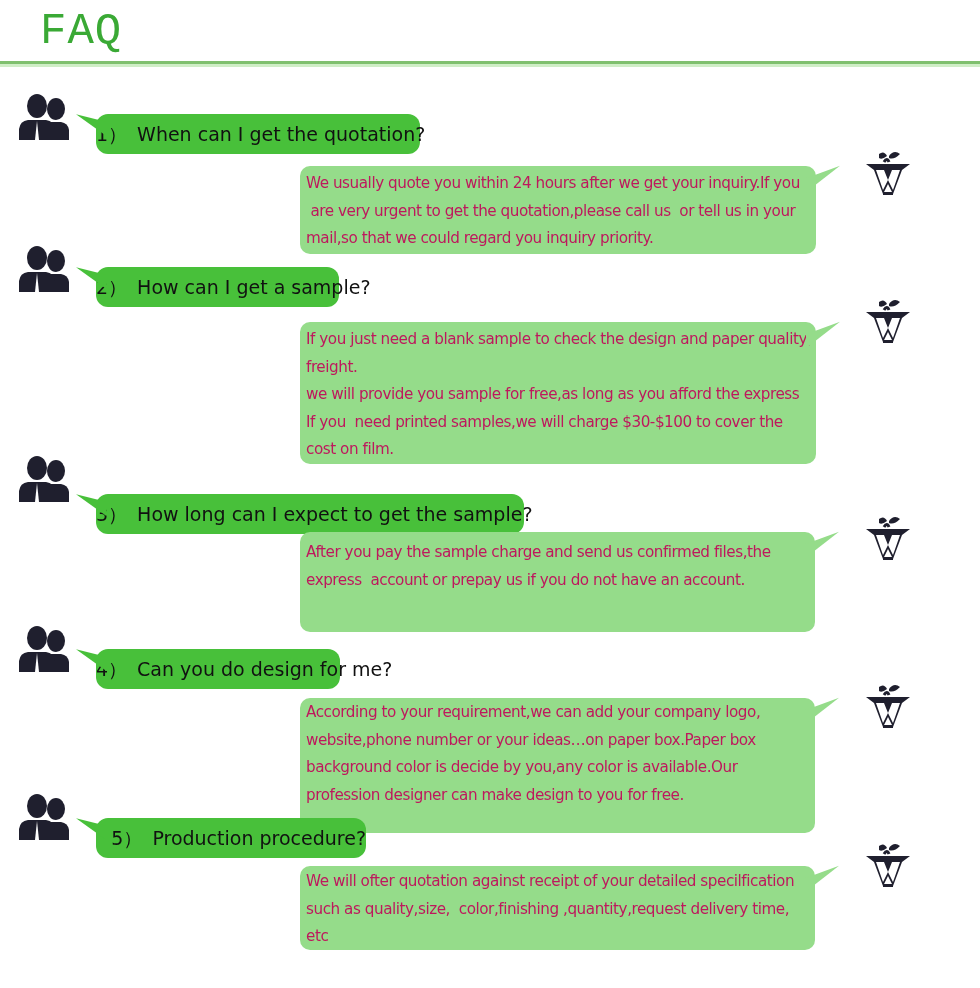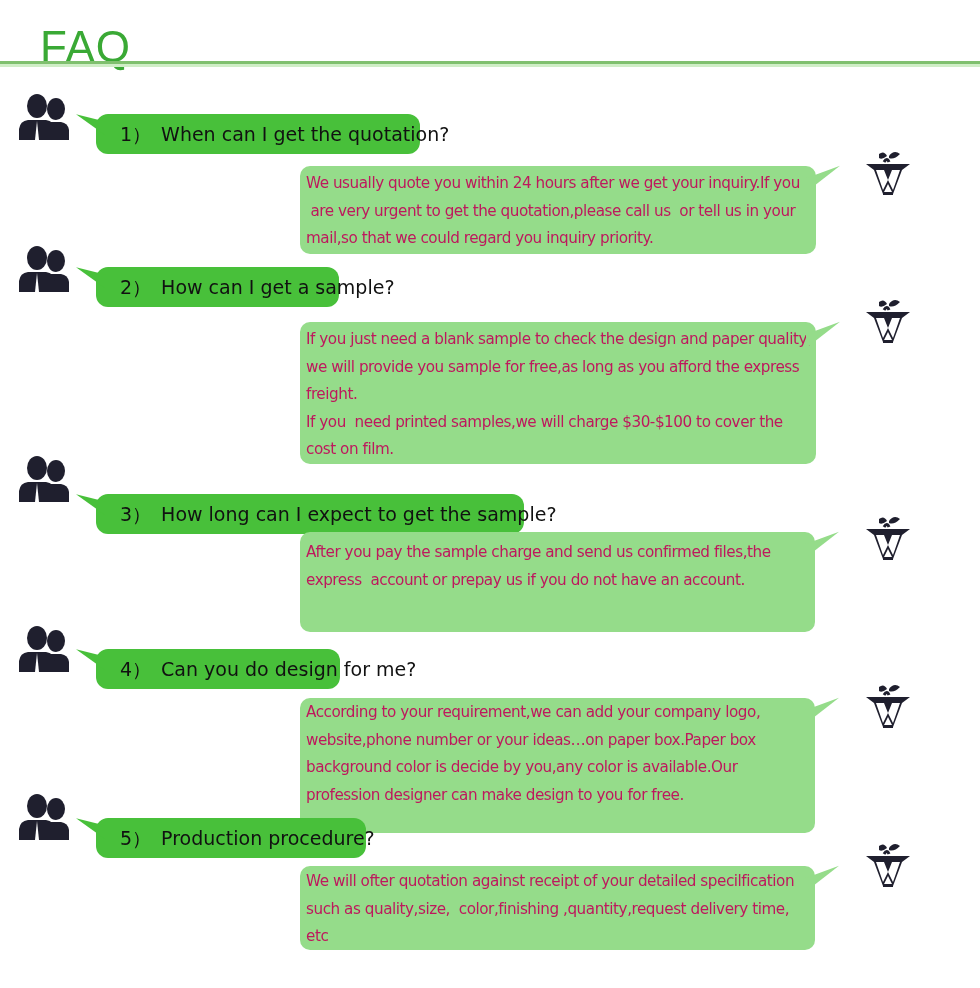--- a/index.html
+++ b/index.html
@@ -1,23 +1,23 @@
 <!DOCTYPE html>
 <html><head>
   <meta charset="utf-8">
   <style>
     * { box-sizing: border-box; margin: 0; padding: 0; }
     html, body { width: 980px; height: 988px; background: #ffffff; overflow: hidden; }
     body { position: relative; font-family: "Liberation Sans", "DejaVu Sans", sans-serif; color: #111; }
-    .title { position: absolute; left: 40px; top: 6px; font-size: 44px; color: #3aa935; letter-spacing: 1px; font-family: Liberation Sans, sans-serif; margin-top: 16px; }
+    .title { position: absolute; left: 40px; top: 6px; font-size: 44px; color: #3aa935; letter-spacing: 1px; font-family: Liberation Mono, monospace; }
     .rule { position: absolute; left: 0; top: 61px; width: 980px; height: 3px; background: #7fc06e; }
     .rule2 { position: absolute; left: 0; top: 64px; width: 980px; height: 3px; background: #cfeec6; }
 
     .person { position: absolute; left: 12px; width: 64px; height: 46px; }
-    .q { position: absolute; height: 40px; background: #48c03a; border-radius: 12px; font-size: 19px; line-height: 40px; padding-left: 24px; white-space: nowrap; color: #111; font-family: "DejaVu Sans", sans-serif; }
+    .q { position: absolute; height: 40px; background: #48c03a; border-radius: 12px; font-size: 19px; line-height: 40px; padding-left: 0; white-space: nowrap; color: #111; font-family: "DejaVu Sans", sans-serif; text-align: right; }
     .q::before { content: ""; position: absolute; left: -20px; top: 4px; width: 0; height: 0;
       border-top: 0 solid transparent; border-right: 30px solid #48c03a; border-bottom: 14px solid transparent; transform: skewY(14deg); }
     .q .num { margin-right: 10px; }
 
     .a { position: absolute; left: 300px; background: #95dc8a; border-radius: 10px; font-size: 15.2px; line-height: 27.5px; padding: 4px 8px 4px 6px; color: #be185d; font-family: "DejaVu Sans", sans-serif; letter-spacing: -0.45px; }
     .a::after { content: ""; position: absolute; right: -24px; top: 6px; width: 0; height: 0;
       border-bottom: 14px solid transparent; border-left: 34px solid #95dc8a; transform: skewY(-20deg); }
     .a .line { display: block; white-space: pre; }
 
     .logo { position: absolute; left: 862px; width: 52px; height: 46px; }
@@ -65,22 +65,22 @@
   </svg>
 
 <svg class="person" style="top:246px" viewBox="0 0 56 46">
     <use href="#people"></use>
   </svg>
 <div class="q" style="left:96px; top:267px; width:243px;">
   <span class="num">2）</span><span>How can I get a sample?</span>
 </div>
 <div class="a" style="top:322px; width:516px; height:142px;">
   <span class="line">If you just need a blank sample to check the design and paper quality,</span>
+  <span class="line">freight.</span>
   <span class="line">we will provide you sample for free,as long as you afford the express</span>
-  <span class="line">freight.</span>
   <span class="line">If you  need printed samples,we will charge $30-$100 to cover the</span>
   <span class="line">cost on film.</span>
 </div>
 <svg class="logo" style="top:298px" viewBox="0 0 52 46">
     <use href="#logo"></use>
   </svg>
 
 <svg class="person" style="top:456px" viewBox="0 0 56 46">
     <use href="#people"></use>
   </svg>

